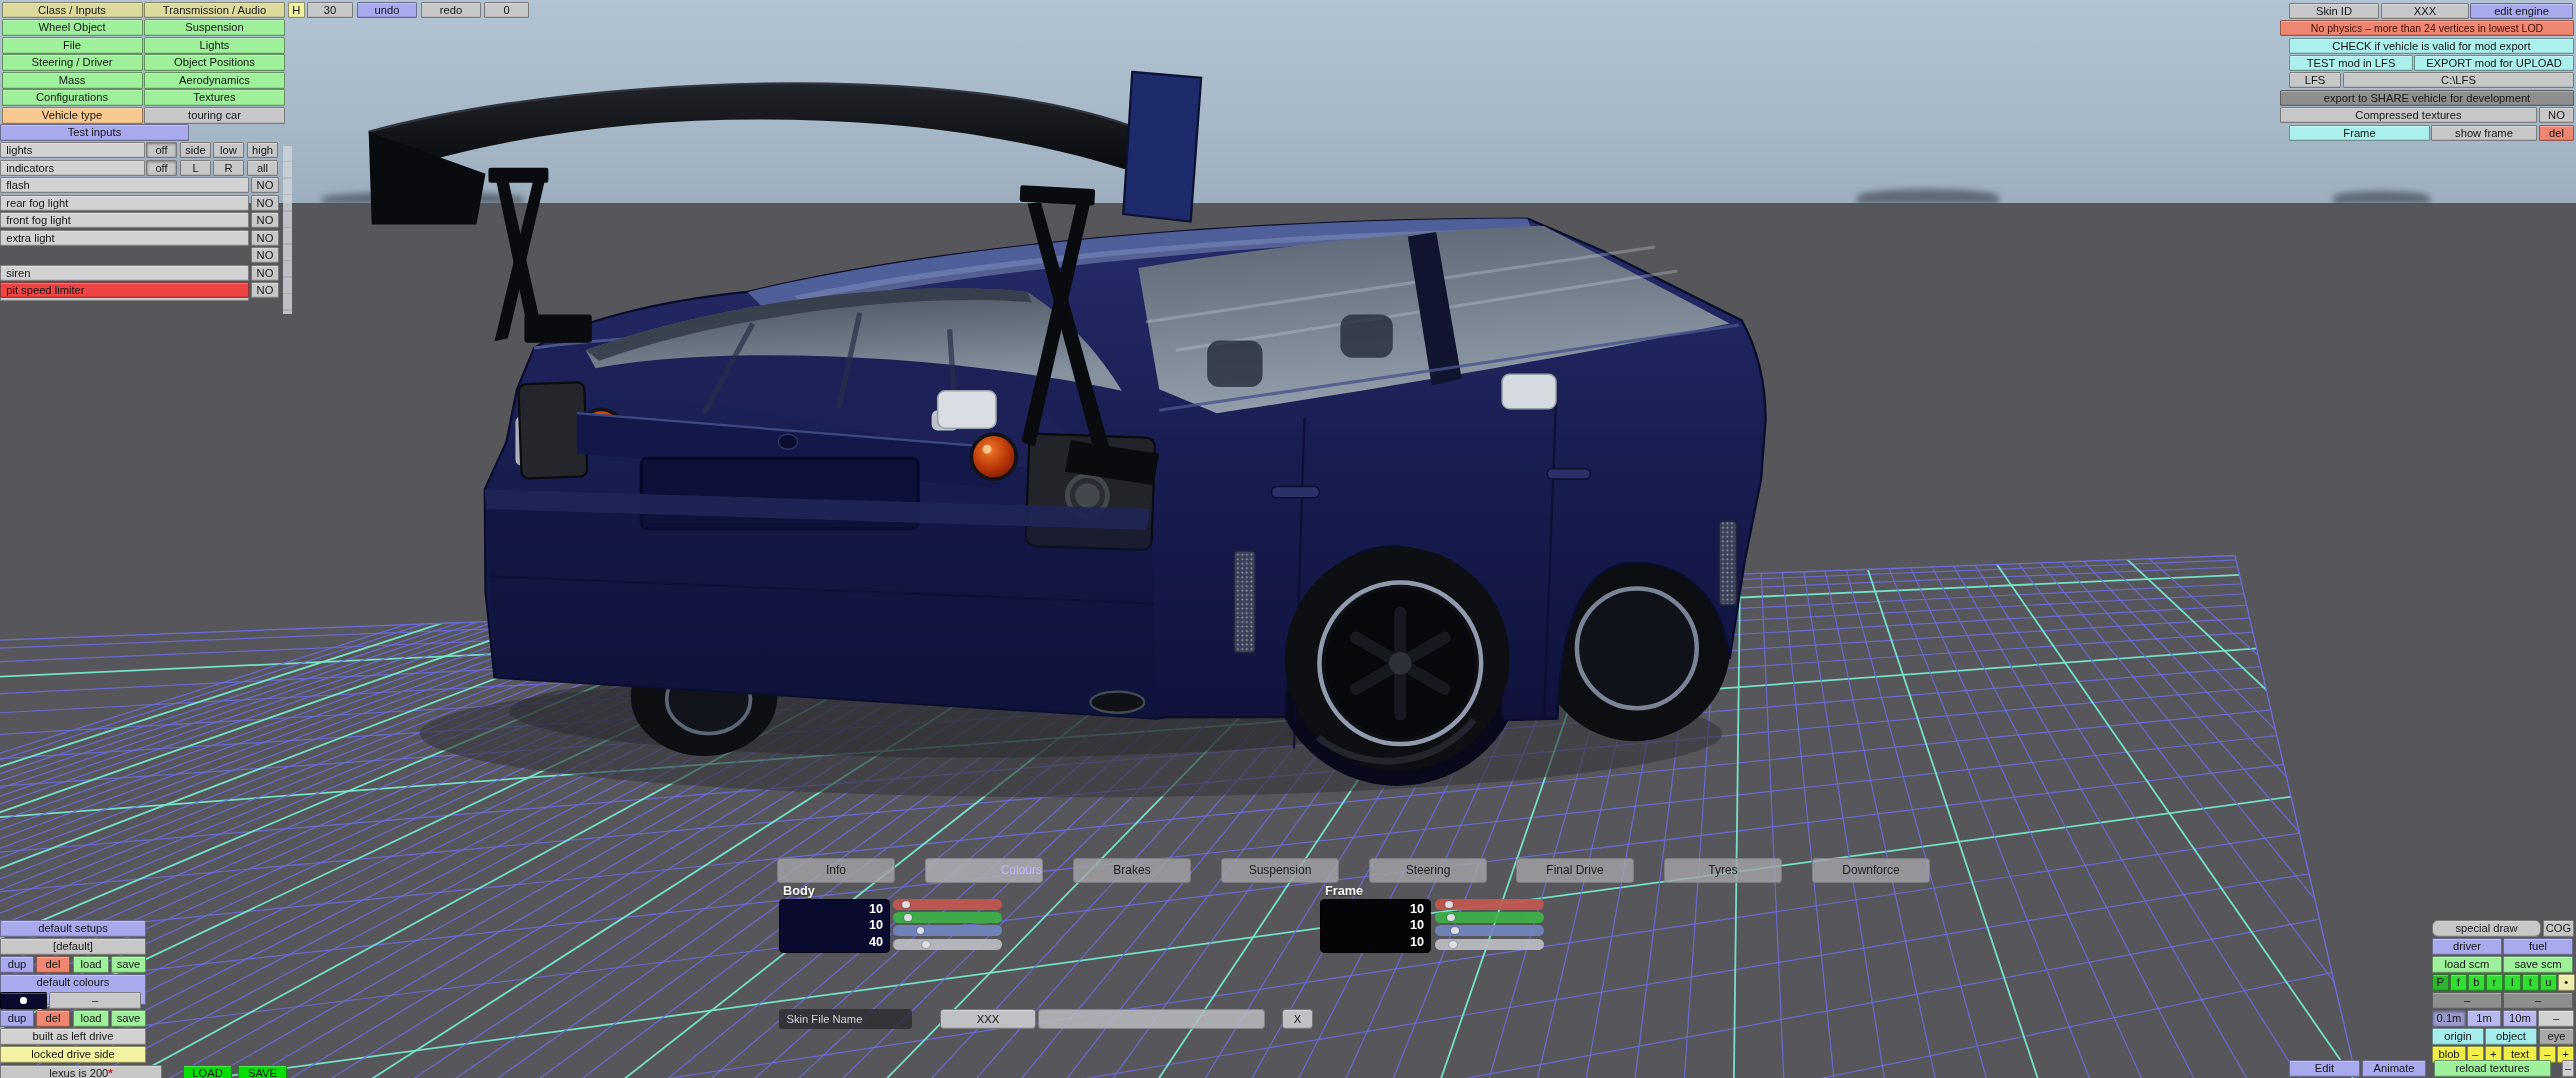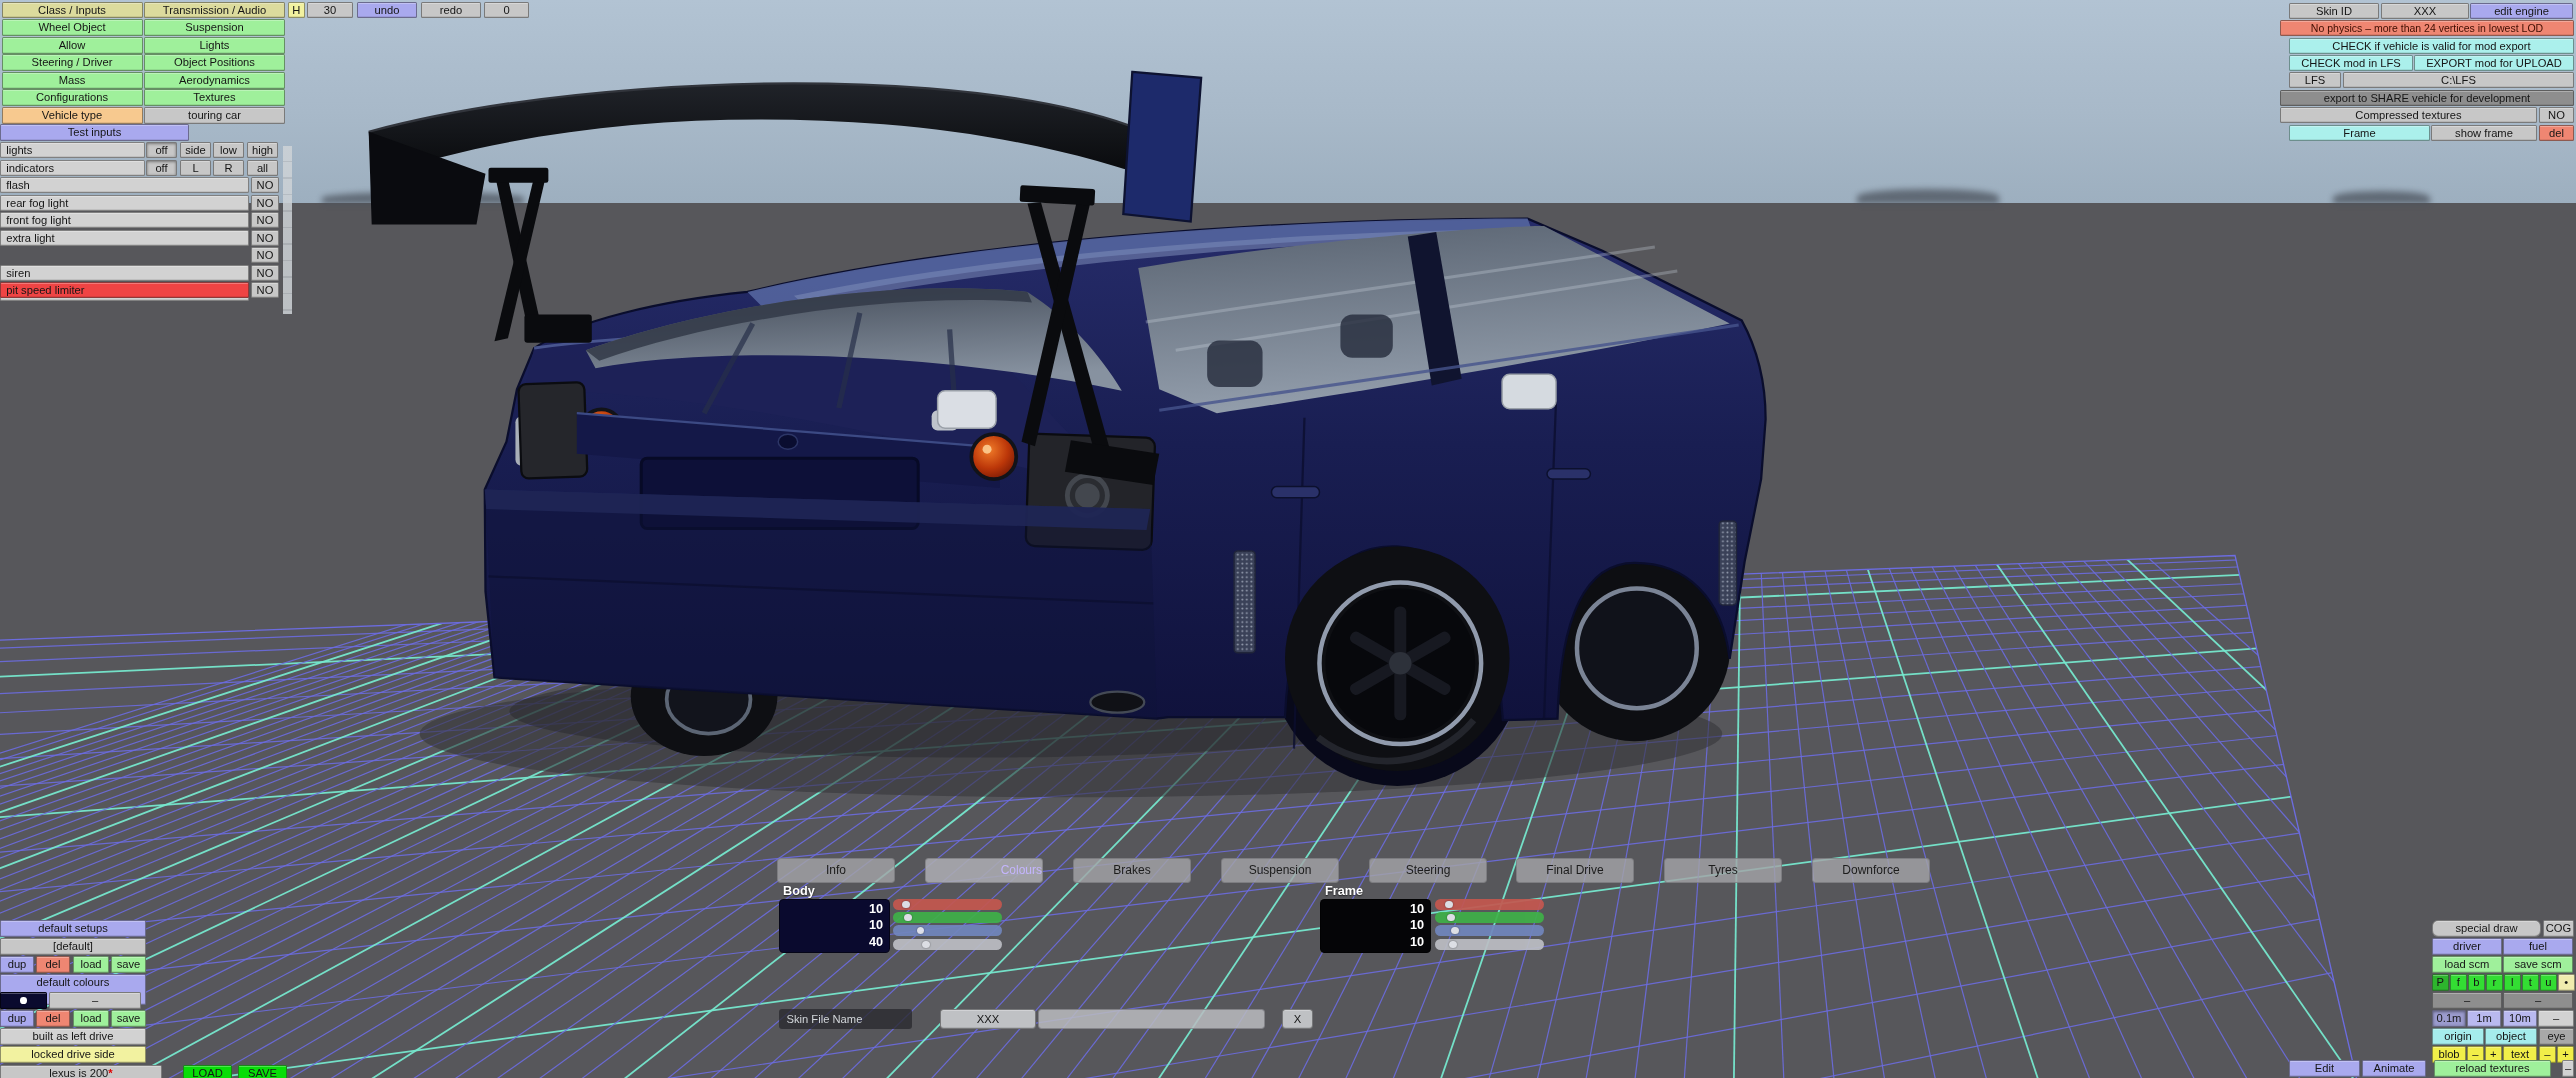--- a/index.html
+++ b/index.html
@@ -378,21 +378,21 @@
 <div id="skin-label">Skin File Name</div>
 <div id="skin-xxx" class="btn">XXX</div>
 <div id="skin-bar"></div>
 <div id="skin-x" class="btn">X</div>
 
 <div id="menu-panel">
     <div class="btn" style="left: 1.5px; top: 1.5px; width: 141px; height: 16.5px; line-height: 15px; background: rgb(220, 219, 157);">Class / Inputs</div>
     <div class="btn" style="left: 144px; top: 1.5px; width: 141px; height: 16.5px; line-height: 15px; background: rgb(220, 219, 157);">Transmission / Audio</div>
     <div class="btn" style="left: 1.5px; top: 19px; width: 141px; height: 16.5px; line-height: 15px; background: rgb(159, 240, 155);">Wheel Object</div>
     <div class="btn" style="left: 144px; top: 19px; width: 141px; height: 16.5px; line-height: 15px; background: rgb(159, 240, 155);">Suspension</div>
-    <div class="btn" style="left: 1.5px; top: 37px; width: 141px; height: 16.5px; line-height: 15px; background: rgb(159, 240, 155);">Allow</div>
+    <div class="btn" style="left: 1.5px; top: 37px; width: 141px; height: 16.5px; line-height: 15px; background: rgb(159, 240, 155);">File</div>
     <div class="btn" style="left: 144px; top: 37px; width: 141px; height: 16.5px; line-height: 15px; background: rgb(159, 240, 155);">Lights</div>
     <div class="btn" style="left: 1.5px; top: 54px; width: 141px; height: 16.5px; line-height: 15px; background: rgb(159, 240, 155);">Steering / Driver</div>
     <div class="btn" style="left: 144px; top: 54px; width: 141px; height: 16.5px; line-height: 15px; background: rgb(159, 240, 155);">Object Positions</div>
     <div class="btn" style="left: 1.5px; top: 72px; width: 141px; height: 16.5px; line-height: 15px; background: rgb(159, 240, 155);">Mass</div>
     <div class="btn" style="left: 144px; top: 72px; width: 141px; height: 16.5px; line-height: 15px; background: rgb(159, 240, 155);">Aerodynamics</div>
     <div class="btn" style="left: 1.5px; top: 89px; width: 141px; height: 16.5px; line-height: 15px; background: rgb(159, 240, 155);">Configurations</div>
     <div class="btn" style="left: 144px; top: 89px; width: 141px; height: 16.5px; line-height: 15px; background: rgb(159, 240, 155);">Textures</div>
     <div class="btn" style="left: 1.5px; top: 107px; width: 141px; height: 16.5px; line-height: 15px; background: rgb(247, 201, 143);">Vehicle type</div>
     <div class="btn" style="left: 144px; top: 107px; width: 141px; height: 16.5px; line-height: 15px; background: rgb(199, 199, 199);">touring car</div>
     <div class="btn" style="left: 0px; top: 124px; width: 189px; height: 16.5px; line-height: 15px; background: rgb(169, 169, 238);">Test inputs</div>
@@ -429,21 +429,21 @@
     <div class="btn" style="left: 251px; top: 265px; width: 28px; height: 15.7px; line-height: 14.2px; background: rgb(199, 199, 199);">NO</div>
     <div class="btn leftal" style="left: 0px; top: 282px; width: 249px; height: 15.7px; line-height: 14.2px; background: #ef4444;">pit speed limiter</div>
     <div class="btn" style="left: 251px; top: 282px; width: 28px; height: 15.7px; line-height: 14.2px; background: rgb(199, 199, 199);">NO</div>
   </div>
 <div id="export-panel">
     <div class="btn" style="left: 2289px; top: 3px; width: 90px; height: 15.7px; line-height: 14.2px; background: rgb(199, 199, 199);">Skin ID</div>
     <div class="btn" style="left: 2381px; top: 3px; width: 88px; height: 15.7px; line-height: 14.2px; background: rgb(199, 199, 199);">XXX</div>
     <div class="btn" style="left: 2470px; top: 3px; width: 103px; height: 15.7px; line-height: 14.2px; background: rgb(169, 169, 238);">edit engine</div>
     <div class="btn" style="left: 2280px; top: 20.4px; width: 294px; height: 15.7px; line-height: 14.2px; background: rgb(239, 134, 114); color: rgb(63, 13, 0); font-size: 10.5px;">No physics – more than 24 vertices in lowest LOD</div>
     <div class="btn" style="left: 2289px; top: 38px; width: 285px; height: 15.7px; line-height: 14.2px; background: rgb(171, 240, 236);">CHECK if vehicle is valid for mod export</div>
-    <div class="btn" style="left: 2289px; top: 55px; width: 124px; height: 15.7px; line-height: 14.2px; background: rgb(171, 240, 236);">CHECK mod in LFS</div>
+    <div class="btn" style="left: 2289px; top: 55px; width: 124px; height: 15.7px; line-height: 14.2px; background: rgb(171, 240, 236);">TEST mod in LFS</div>
     <div class="btn" style="left: 2414px; top: 55px; width: 160px; height: 15.7px; line-height: 14.2px; background: rgb(171, 240, 236);">EXPORT mod for UPLOAD</div>
     <div class="btn" style="left: 2289px; top: 72px; width: 52px; height: 15.7px; line-height: 14.2px; background: rgb(199, 199, 199);">LFS</div>
     <div class="btn" style="left: 2343px; top: 72px; width: 231px; height: 15.7px; line-height: 14.2px; background: rgb(199, 199, 199);">C:\LFS</div>
     <div class="btn" style="left: 2280px; top: 90px; width: 294px; height: 15.7px; line-height: 14.2px; background: rgb(142, 142, 142);">export to SHARE vehicle for development</div>
     <div class="btn" style="left: 2280px; top: 107px; width: 257px; height: 15.7px; line-height: 14.2px; background: rgb(199, 199, 199);">Compressed textures</div>
     <div class="btn" style="left: 2539px; top: 107px; width: 35px; height: 15.7px; line-height: 14.2px; background: rgb(199, 199, 199);">NO</div>
     <div class="btn" style="left: 2289px; top: 125px; width: 141px; height: 15.7px; line-height: 14.2px; background: rgb(171, 240, 236);">Frame</div>
     <div class="btn" style="left: 2431px; top: 125px; width: 106px; height: 15.7px; line-height: 14.2px; background: rgb(199, 199, 199);">show frame</div>
     <div class="btn" style="left: 2539px; top: 125px; width: 35px; height: 15.7px; line-height: 14.2px; background: rgb(239, 134, 114);">del</div>
   </div>

